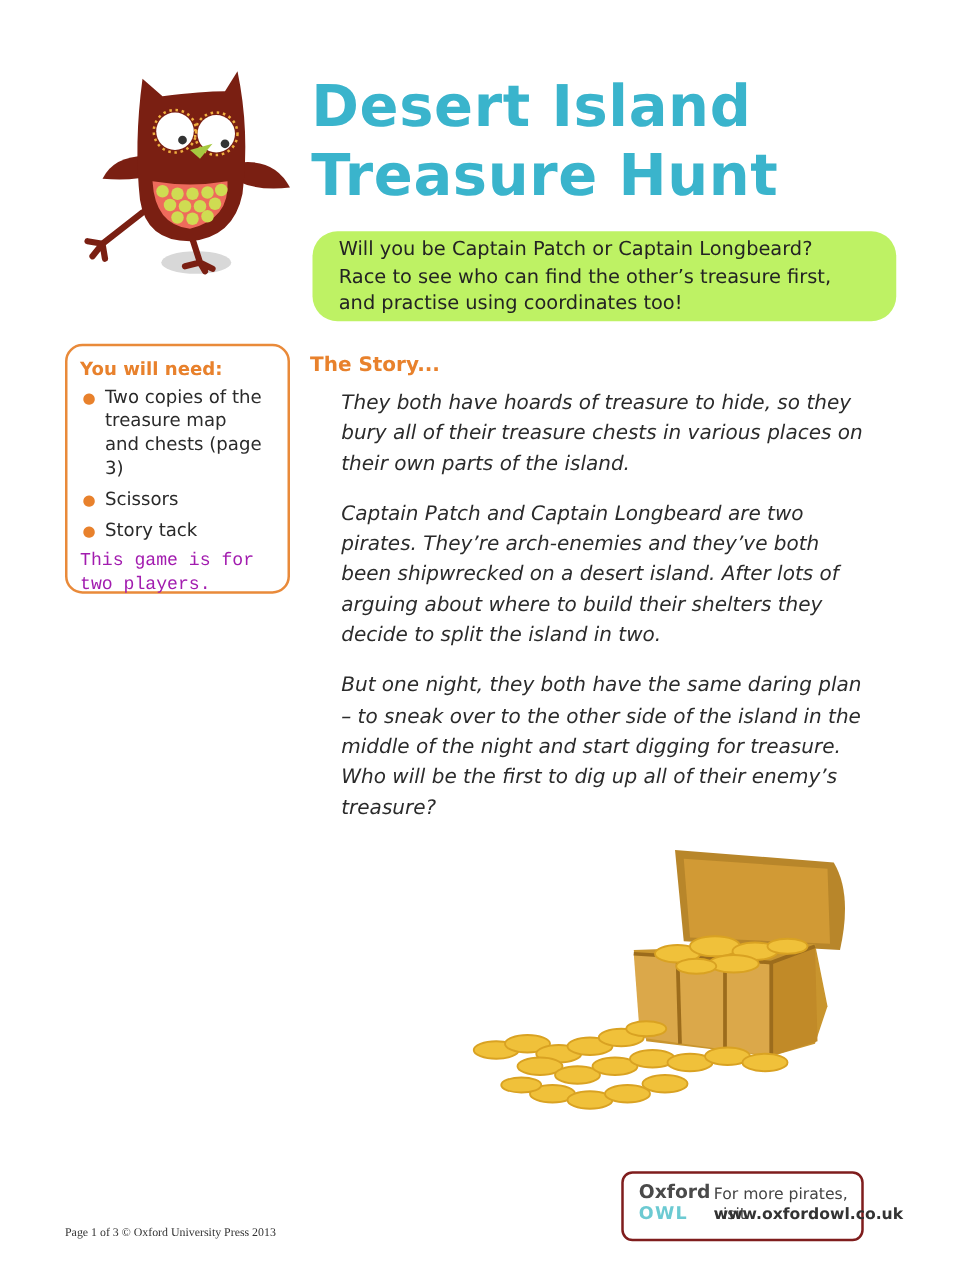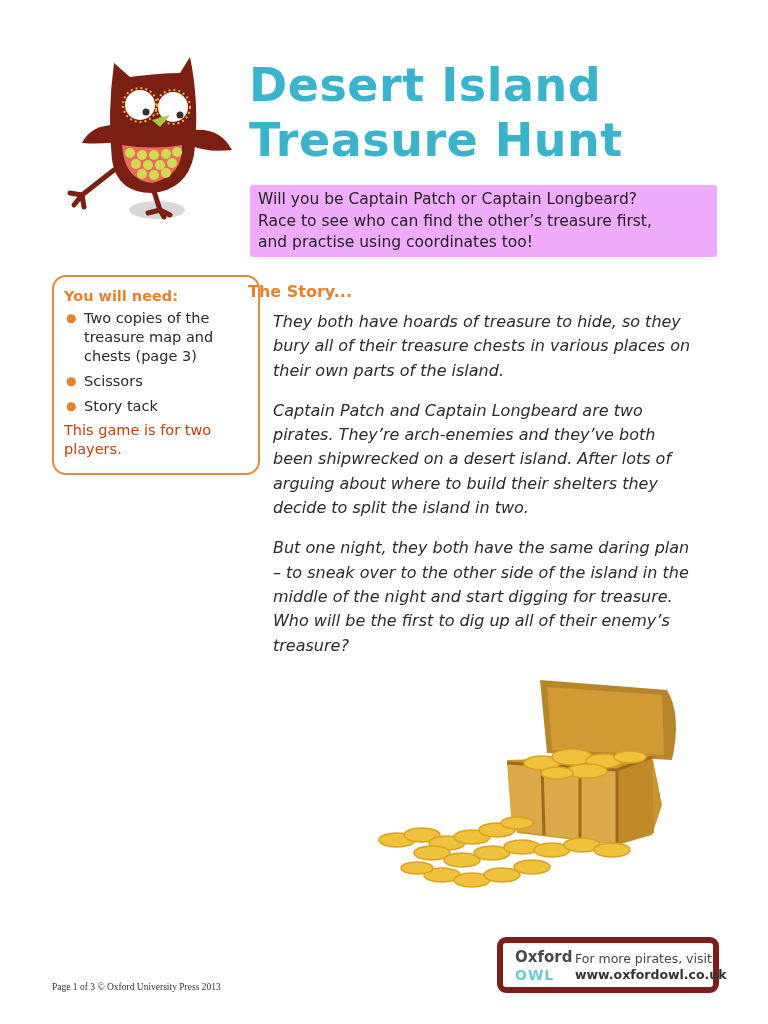--- a/index.html
+++ b/index.html
@@ -5,43 +5,43 @@
   * { box-sizing: border-box; margin: 0; padding: 0; }
   html, body { width: 768px; height: 1024px; background: #ffffff; overflow: hidden; }
   body { position: relative; font-family: "DejaVu Sans", sans-serif; color: #2b2b2b; }
 
   .owl { position: absolute; left: 52px; top: 45px; width: 180px; height: 180px; }
 
   .title { position: absolute; left: 249px; top: 58px; font-family: "DejaVu Sans", sans-serif;
            font-weight: bold; color: #3ab4cc; font-size: 46px; line-height: 55px; letter-spacing: 0.5px; }
 
   .intro { position: absolute; left: 250px; top: 185px; width: 467px; height: 72px;
-           background: #f0abfc; border-radius: 3px; padding: 4px 10px 0 8px;
+           background: #bef264; border-radius: 20px; padding: 4px 10px 0 21px;
            font-size: 15.5px; line-height: 21.5px; color: #232323; }
 
-  .needs { position: absolute; left: 52px; top: 275px; width: 208px; height: 200px;
+  .needs { position: absolute; left: 52px; top: 275px; width: 180px; height: 200px;
            border: 2px solid #e98a3a; border-radius: 14px; padding: 10px 20px 0 10px; }
   .needs-title { color: #e8812c; font-weight: bold; font-size: 14.5px; line-height: 18px; margin-bottom: 4px; }
   .needs ul { list-style: none; }
   .needs li { position: relative; padding-left: 20px; font-size: 14.5px; line-height: 19px; margin-bottom: 6px; color: #2a2a2a; }
   .needs li .bullet { position: absolute; left: 2px; top: 0; color: #e8812c; font-size: 12px; }
-  .needs .note { font-size: 14.5px; line-height: 19px; color: #c2410c; margin-top: -1px; }
+  .needs .note { font-size: 14.5px; line-height: 19px; color: #a21caf; margin-top: -1px; font-family: Liberation Mono, monospace; }
 
   .story-title { position: absolute; left: 248px; top: 282px; color: #e8812c; font-weight: bold;
                  font-size: 16px; line-height: 20px; }
   .story { position: absolute; left: 273px; top: 310px; width: 420px; }
   .story p { font-style: italic; font-size: 16px; line-height: 24.3px; color: #2b2b2b; margin-bottom: 16px; }
 
   .chest { position: absolute; left: 372px; top: 675px; width: 320px; height: 220px; }
 
   .footer { position: absolute; left: 52px; top: 982px; font-family: Liberation Serif, serif;
             font-size: 9.5px; color: #333; text-align: center; }
 
-  .logo-box { position: absolute; left: 497px; top: 937px; width: 222px; height: 56px;
-              border: 6px solid #7f1d1d; border-radius: 9px; background: #fff; }
+  .logo-box { position: absolute; left: 497px; top: 937px; width: 194px; height: 56px;
+              border: 2px solid #7f1d1d; border-radius: 9px; background: #fff; }
   .logo-oxford { position: absolute; left: 12px; top: 6px; font-weight: bold; font-size: 15px; color: #4a4a4a; line-height: 16px; }
   .logo-owl { position: absolute; left: 12px; top: 21px; font-weight: bold; font-size: 14px; color: #6ccad2; line-height: 22px; letter-spacing: 1px; }
   .logo-support { position: absolute; left: 72px; top: 8px; font-size: 12.5px; color: #444; line-height: 16px; }
   .logo-url { position: absolute; left: 72px; top: 24px; font-size: 12.5px; color: #333; font-weight: bold; line-height: 16px; }
 </style>
 </head>
 <body>
 
 <svg class="owl" viewBox="0 0 180 180">
   <ellipse cx="105" cy="165" rx="28" ry="9" fill="#d8d8d8"></ellipse>

